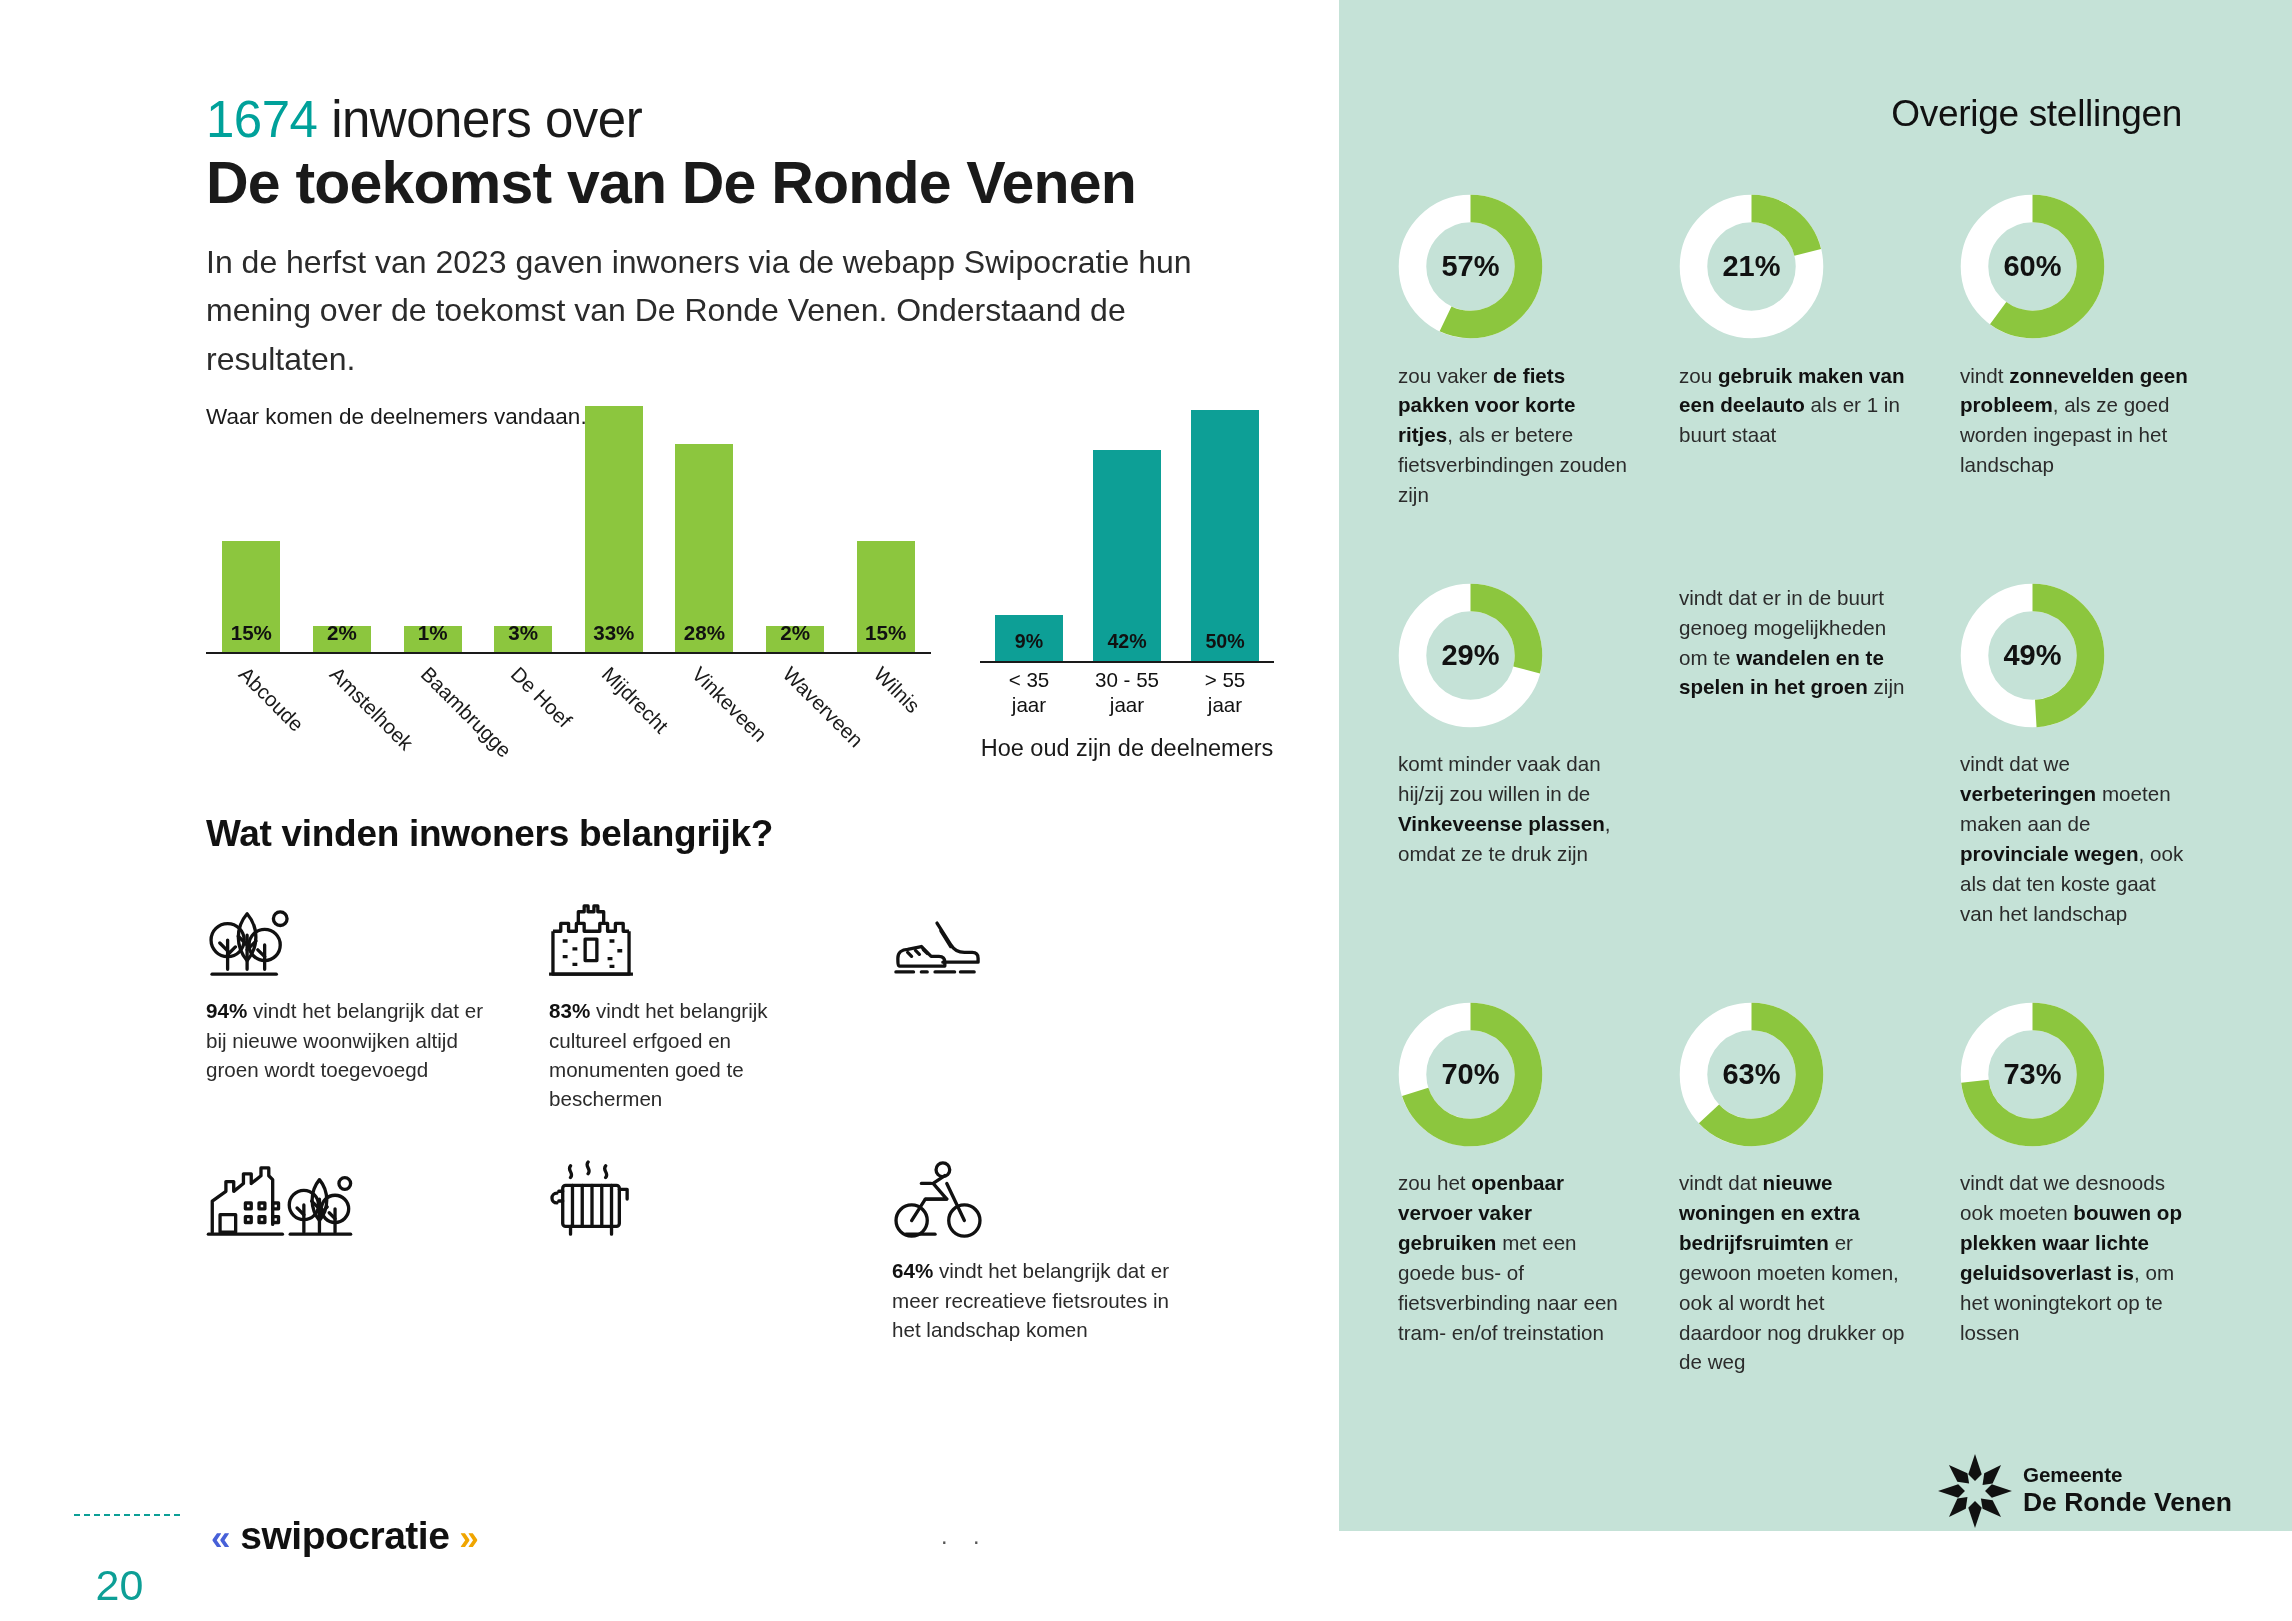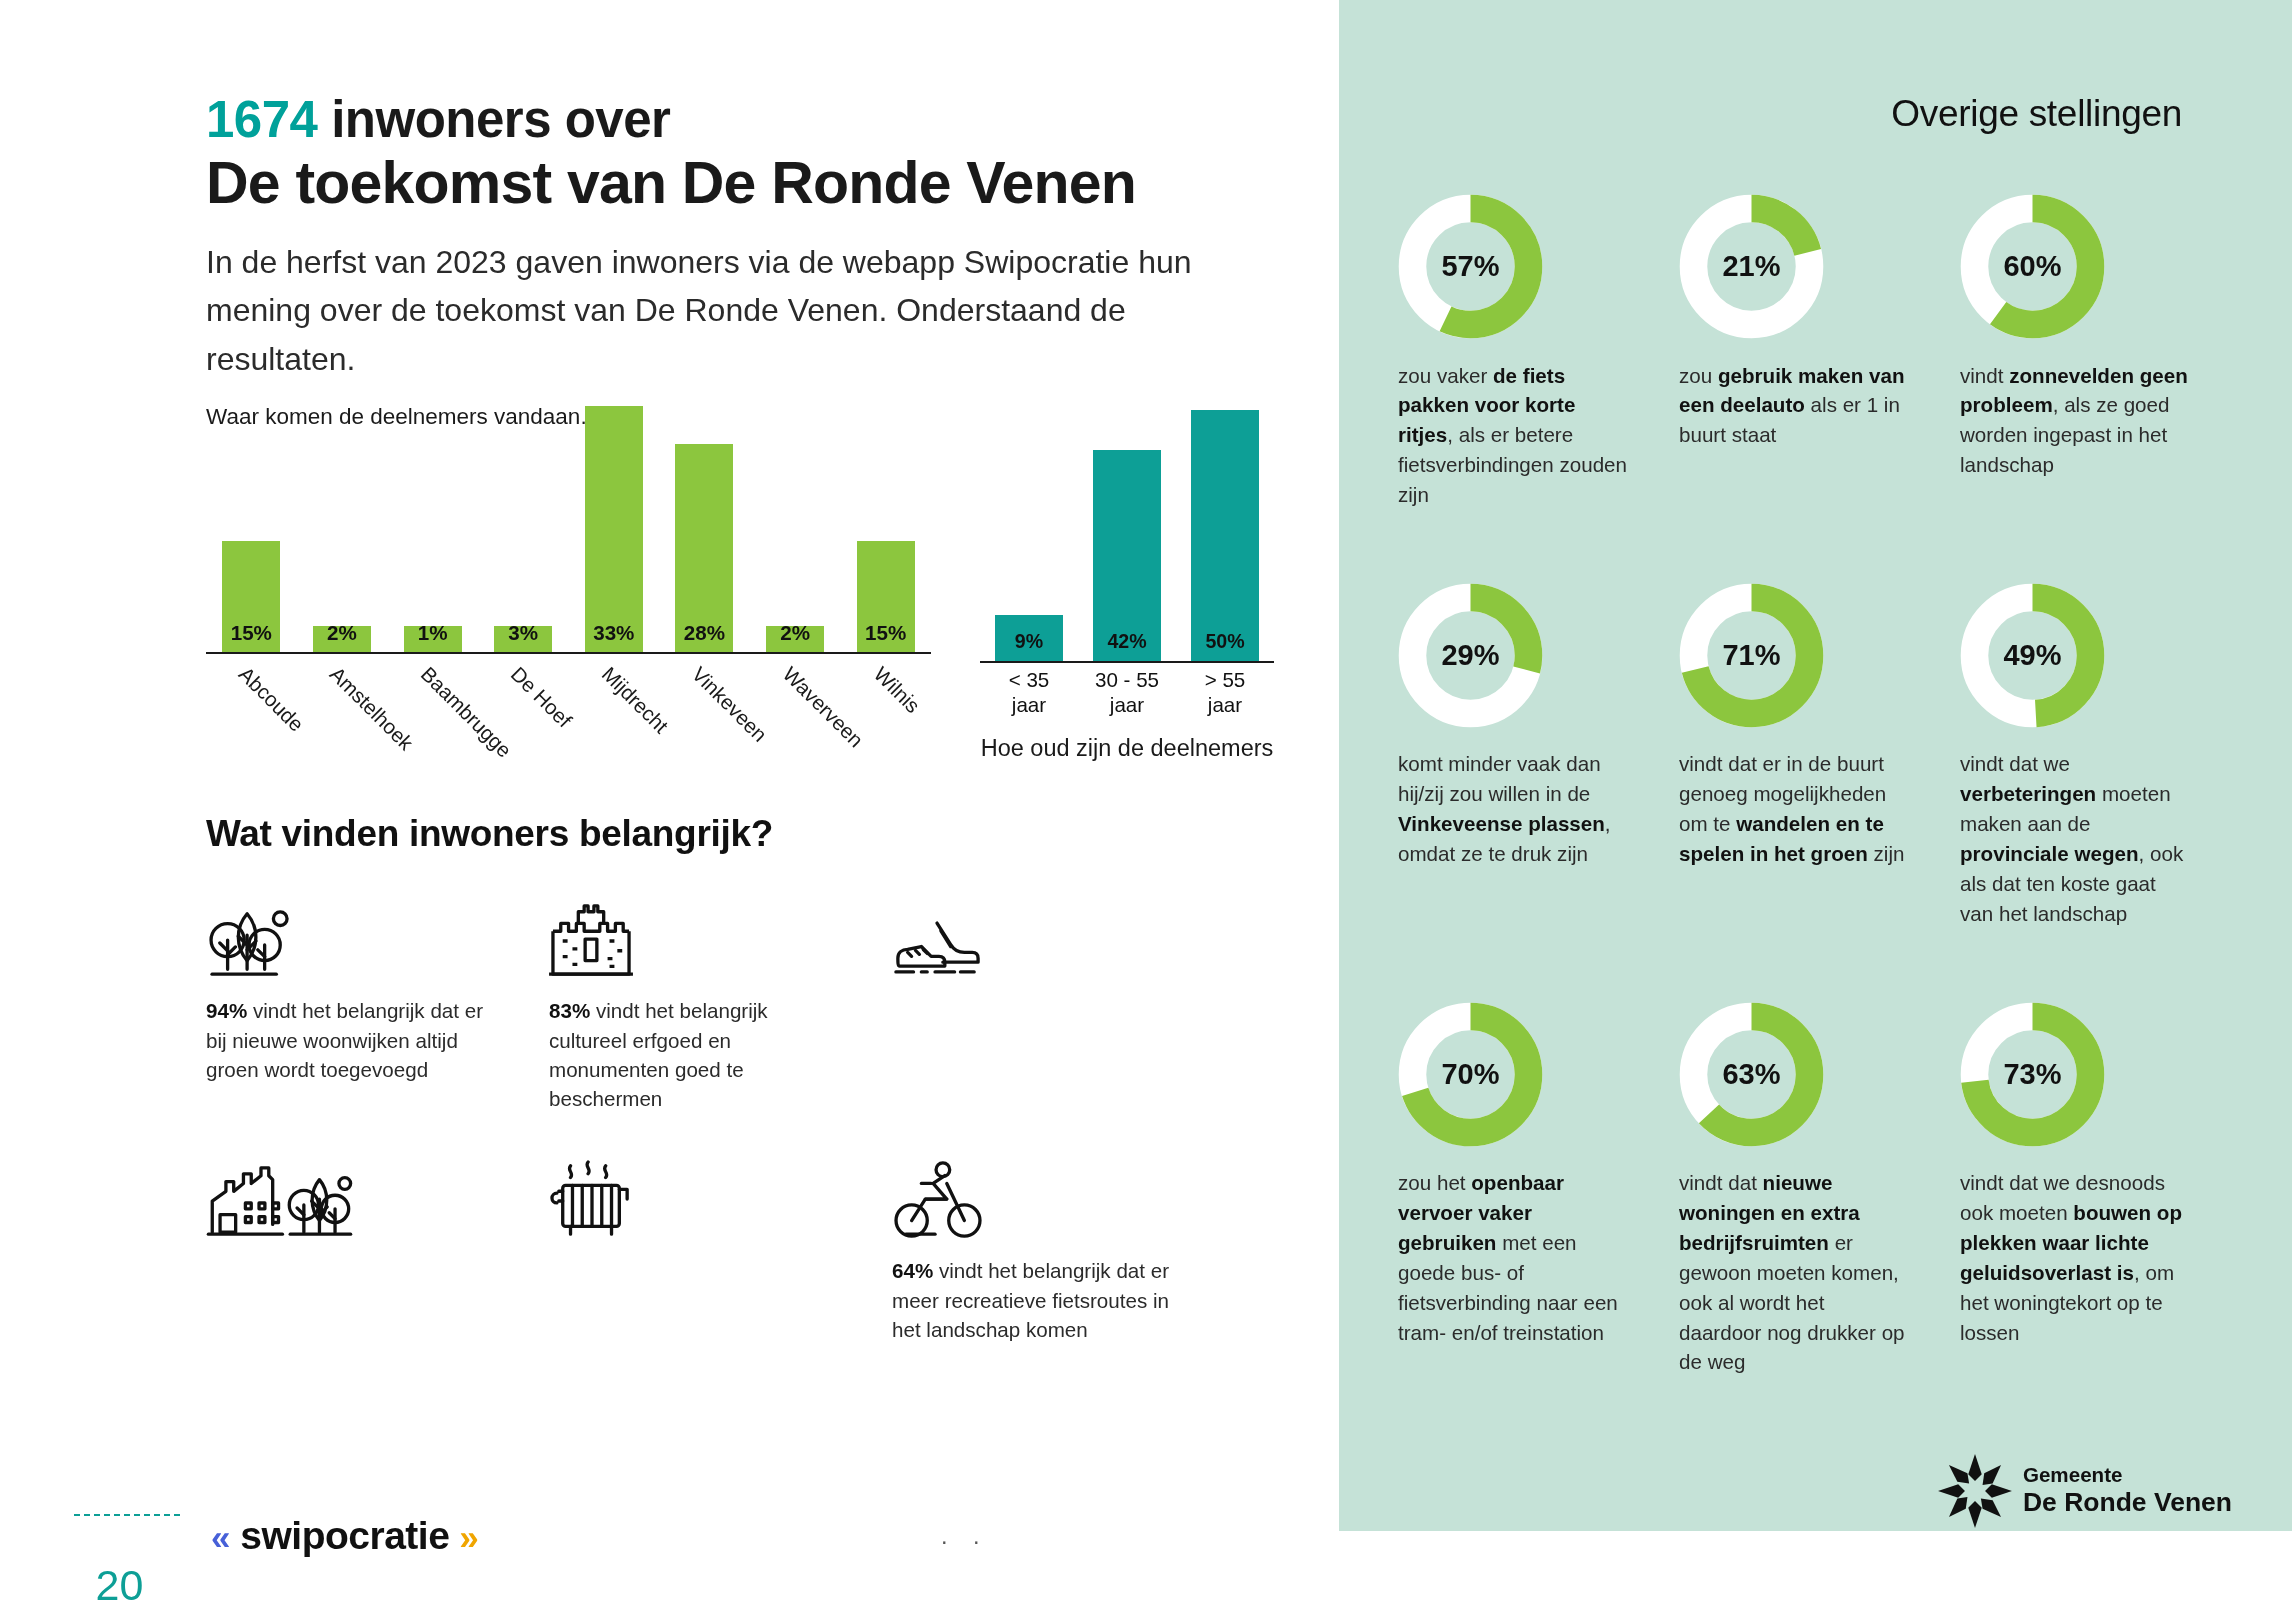--- a/index.html
+++ b/index.html
@@ -15,21 +15,21 @@
   
   .left {
     position: relative;
     width: 1339px; height: 1621px;
     background: #ffffff;
     padding: 0;
   }
   .left-inner { position: absolute; left: 206px; top: 93px; width: 1088px; }
 
   .headline-1 {
-    font-size: 51px; font-weight: 700; letter-spacing: -0.5px;
+    font-size: 51px; font-weight: 400; letter-spacing: -0.5px;
     color: #1a1a1a; line-height: 1.05; margin-bottom: 5.9px;
   }
   .headline-1 .num { color: #00a19a; }
   .headline-2 {
     font-size: 59px; font-weight: 700; letter-spacing: -0.8px;
     color: #1a1a1a; line-height: 1.08; margin-bottom: 21.6px;
   }
   .intro {
     font-size: 32px; font-weight: 300; color: #2b2b2b;
     line-height: 1.52; width: 1068px; margin-bottom: 7.8px;
@@ -406,27 +406,20 @@
             <div class="donut-wrap">
               <svg width="145" height="145" viewBox="0 0 100 100">
                 <circle cx="50" cy="50" r="40" fill="none" stroke="#ffffff" stroke-width="19"></circle>
                 <circle cx="50" cy="50" r="40" fill="none" stroke="#8cc63e" stroke-width="19" stroke-dasharray="72.88 178.44" transform="rotate(-90 50 50)"></circle>
               </svg>
               <div class="donut-val">29%</div>
             </div>
             <div class="dtext">komt minder vaak dan hij/zij zou willen in de <b>Vinkeveense plassen</b>, omdat ze te druk zijn</div>
           </div>
           <div class="dcell">
-            <div class="donut-wrap">
-              <svg width="145" height="145" viewBox="0 0 100 100">
-                <circle cx="50" cy="50" r="40" fill="none" stroke="#ffffff" stroke-width="19"></circle>
-                <circle cx="50" cy="50" r="40" fill="none" stroke="#8cc63e" stroke-width="19" stroke-dasharray="178.44 72.88" transform="rotate(-90 50 50)"></circle>
-              </svg>
-              <div class="donut-val">71%</div>
-            </div>
             <div class="dtext">vindt dat er in de buurt genoeg mogelijkheden om te <b>wandelen en te spelen in het groen</b> zijn</div>
           </div>
           <div class="dcell">
             <div class="donut-wrap">
               <svg width="145" height="145" viewBox="0 0 100 100">
                 <circle cx="50" cy="50" r="40" fill="none" stroke="#ffffff" stroke-width="19"></circle>
                 <circle cx="50" cy="50" r="40" fill="none" stroke="#8cc63e" stroke-width="19" stroke-dasharray="123.15 128.18" transform="rotate(-90 50 50)"></circle>
               </svg>
               <div class="donut-val">49%</div>
             </div>

